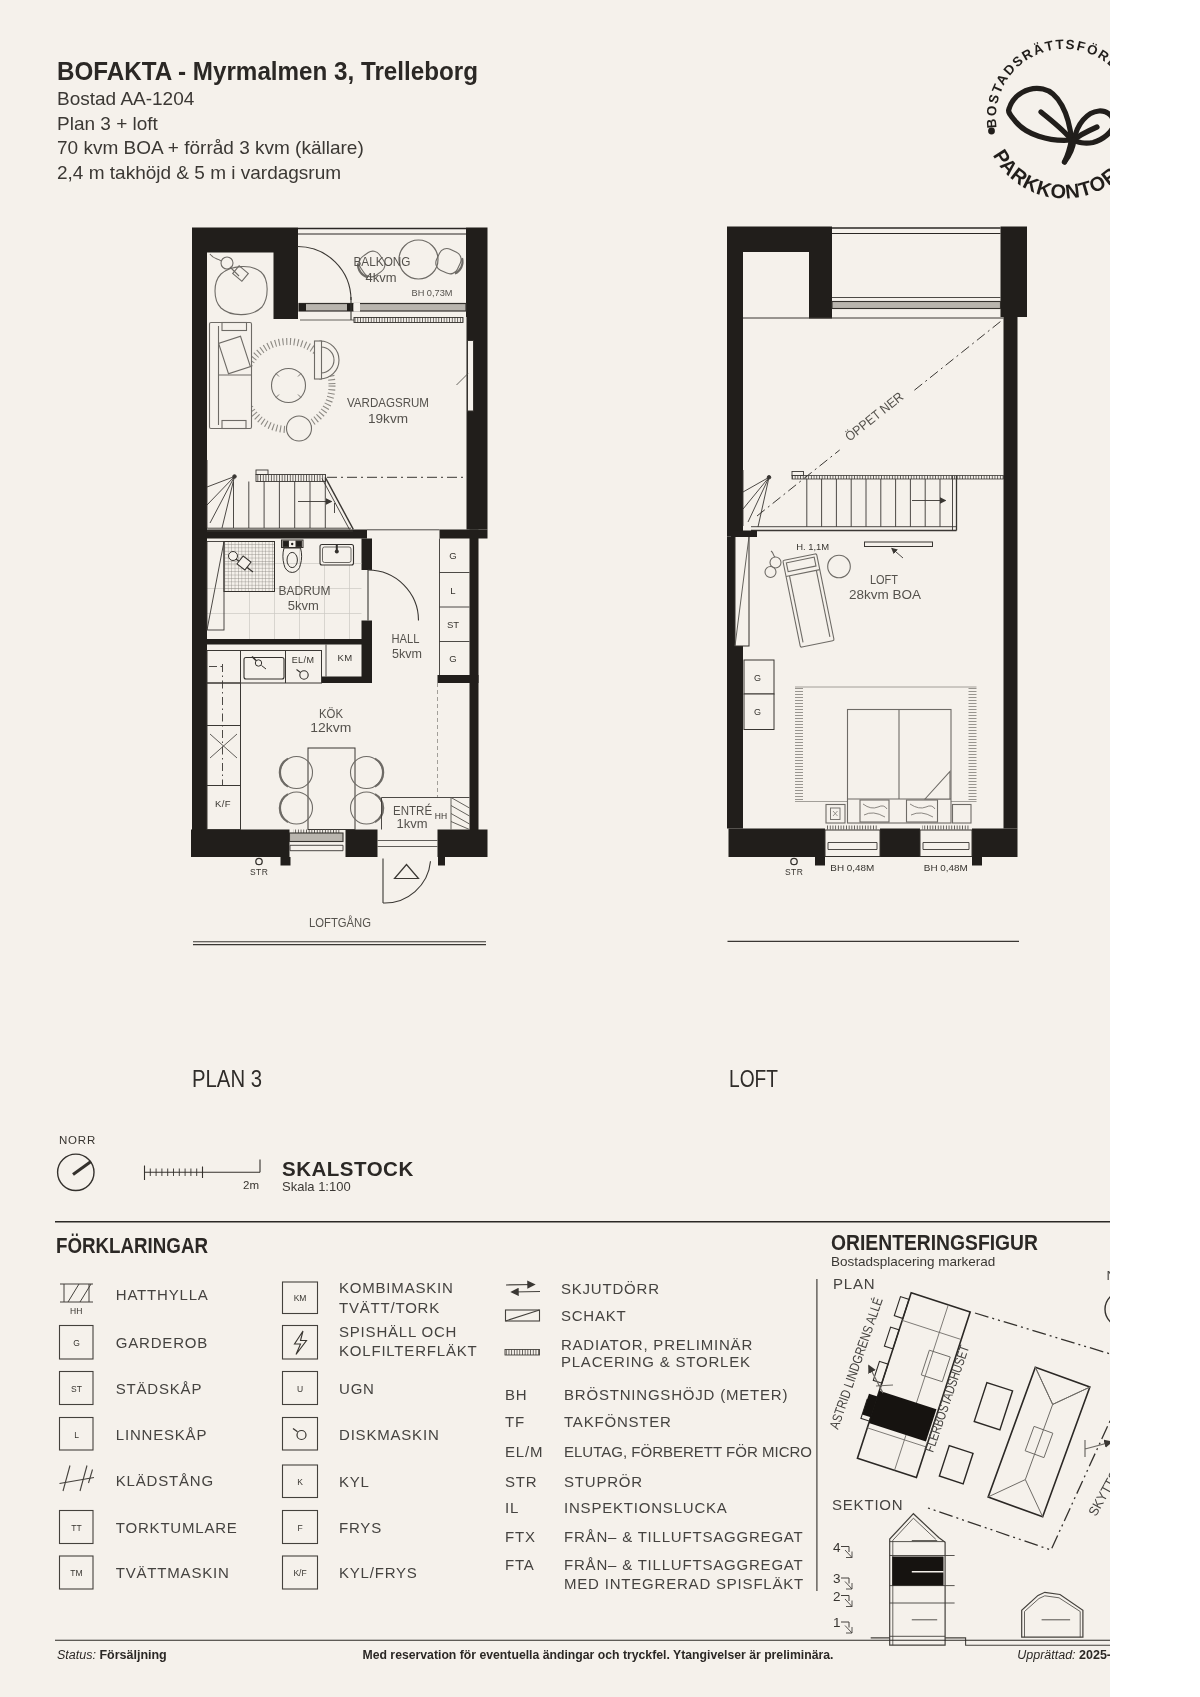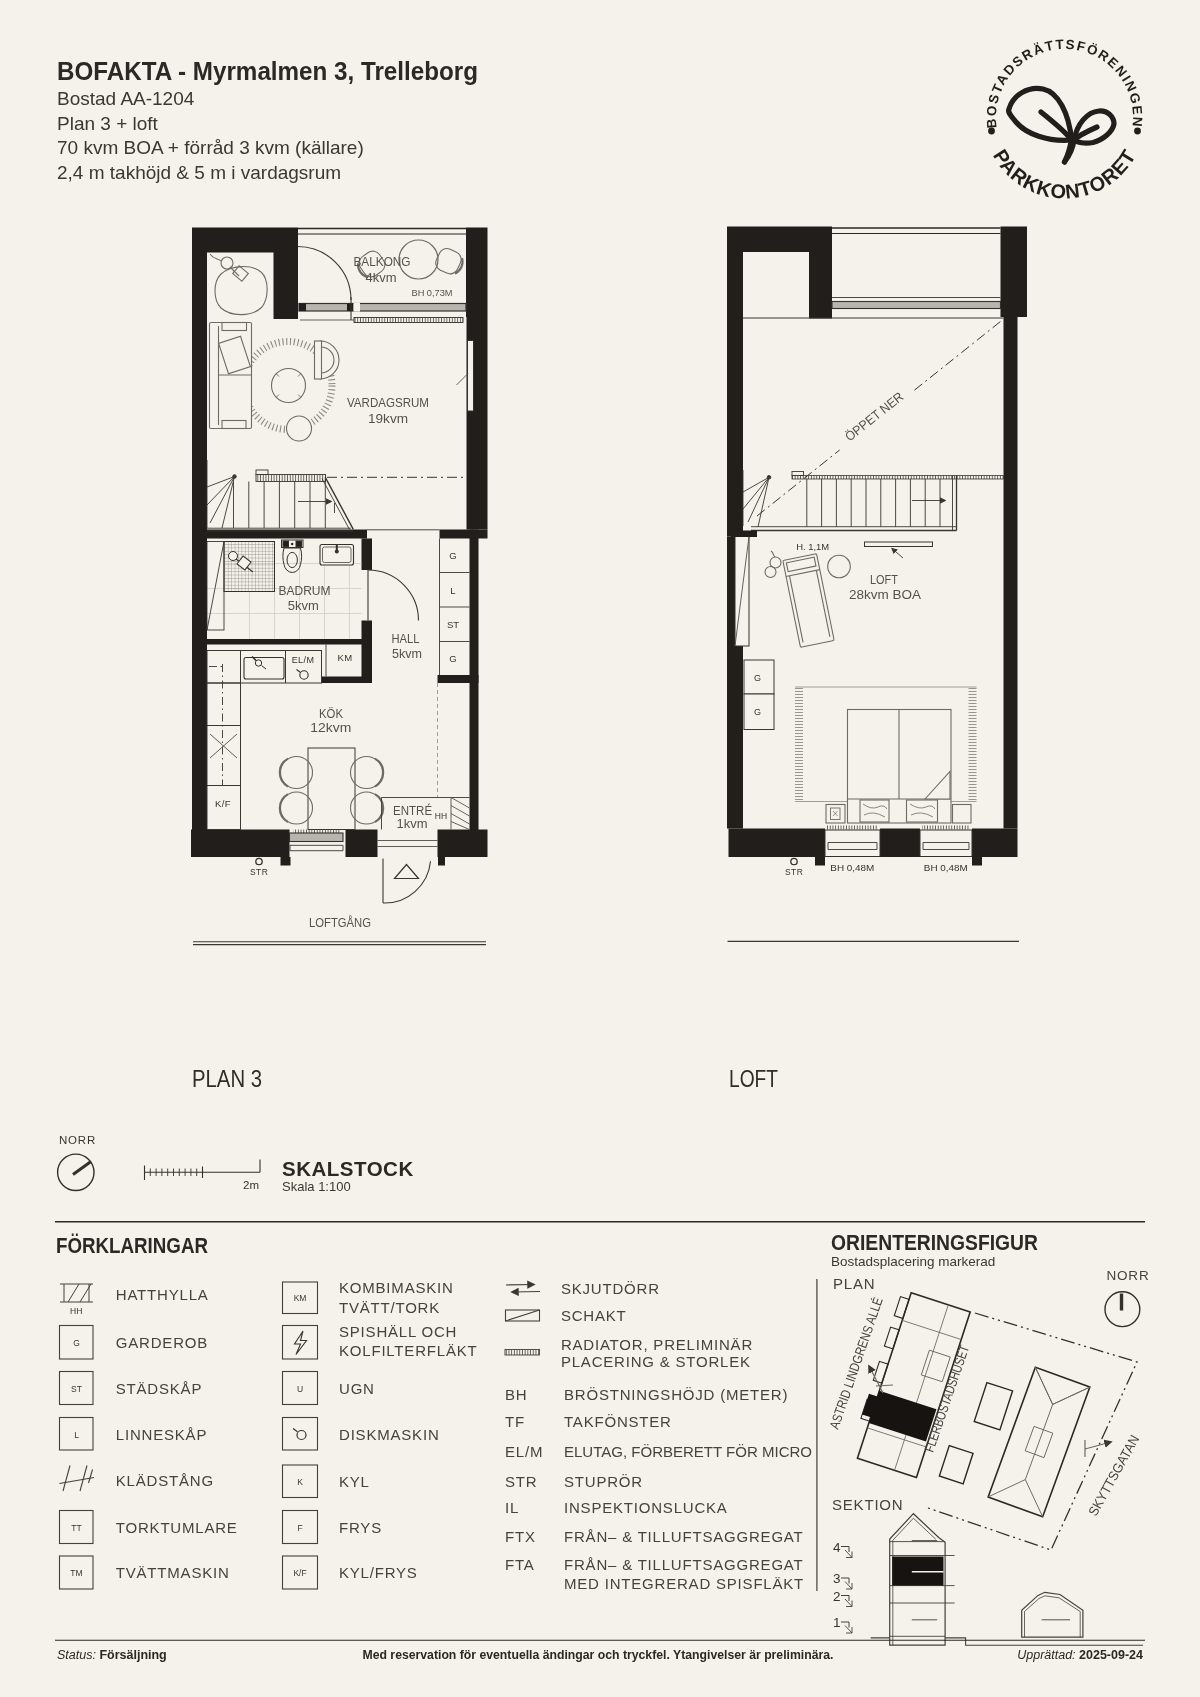--- a/index.html
+++ b/index.html
@@ -1,16 +1,16 @@
 <!DOCTYPE html>
 <html><head>
 <meta charset="utf-8">
 <style>
 html,body{margin:0;padding:0;}
-.page{position:relative;width:1200px;height:1697px;background:#f5f1eb;font-family:"Liberation Sans",sans-serif;overflow:hidden;}
+.page{position:relative;width:1110px;height:1697px;background:#f5f1eb;font-family:"Liberation Sans",sans-serif;overflow:hidden;}
 svg text{font-family:"Liberation Sans",sans-serif;}
 </style>
 </head>
 <body>
 <div class="page">
 <svg width="1200" height="1697" viewBox="0 0 1200 1697">
 <defs>
 <pattern id="vtick" width="2.7" height="8" patternUnits="userSpaceOnUse">
   <rect width="2.7" height="8" fill="none"></rect>
           <line x1="1.35" y1="0" x2="1.35" y2="8" stroke="#45423d" stroke-width="0.85"></line>

